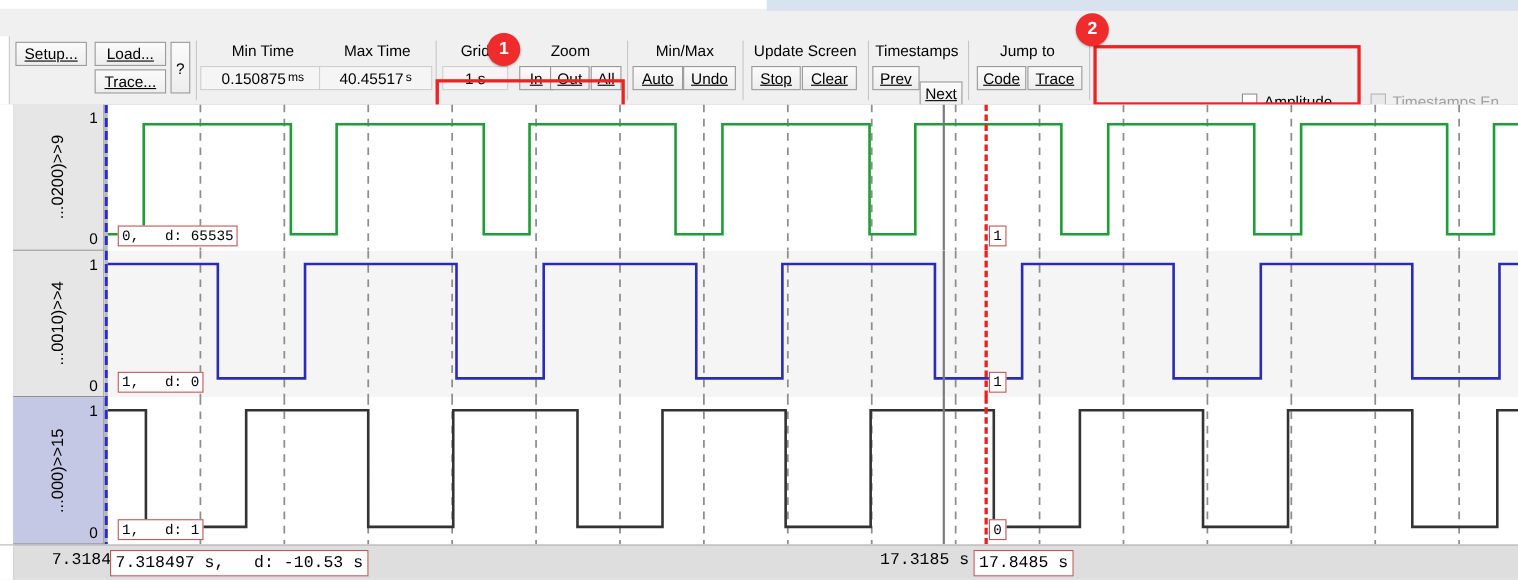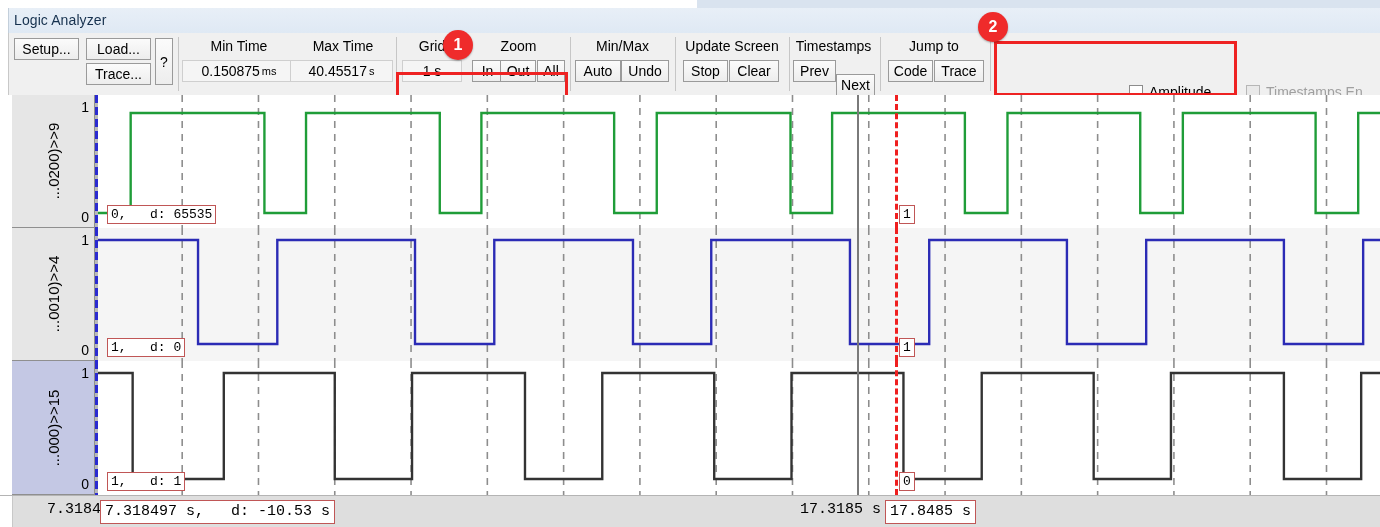--- a/index.html
+++ b/index.html
@@ -43,21 +43,21 @@
 
   .btn{
     position:absolute;
     border:1px solid #9a9a9a;
     background:linear-gradient(to bottom,#fbfbfb 0%,#ededed 100%);
     font-size:14px;color:#000;
     display:flex;align-items:center;justify-content:center;
     box-sizing:border-box;white-space:nowrap;
     line-height:1;
   }
-  .btn.sm{height:22px;}
+  .btn.sm{height:22px;text-decoration:underline;}
 
   .fld{
     position:absolute;height:22px;box-sizing:border-box;
     border:1px solid #cfcfcf;background:#f5f5f5;
     font-size:14px;color:#000;
     display:flex;align-items:center;justify-content:center;gap:2px;
     white-space:nowrap;
   }
   .fld .unit{font-size:11px;}
 
@@ -142,24 +142,20 @@
   }
 </style>
 </head>
 <body>
 
 <div id="app">
 
   <div class="top-strip"></div>
   <div class="top-strip-right"></div>
 
-  <div class="titlebar">
-    <div class="tb-left"></div>
-    <div class="tb-text">Logic Analyzer</div>
-  </div>
 
   <div class="toolbar">
     <div class="tb-edge"></div>
 
     <div class="btn sm" style="left:14px;top:5px;width:65px;">Setup...</div>
     <div class="btn sm" style="left:86px;top:5px;width:65px;">Load...</div>
     <div class="btn sm" style="left:86px;top:30px;width:65px;">Trace...</div>
     <div class="btn" style="left:155px;top:5px;width:18px;height:47px;">?</div>
 
     <div class="grp-sep" style="left:178px;"></div>

